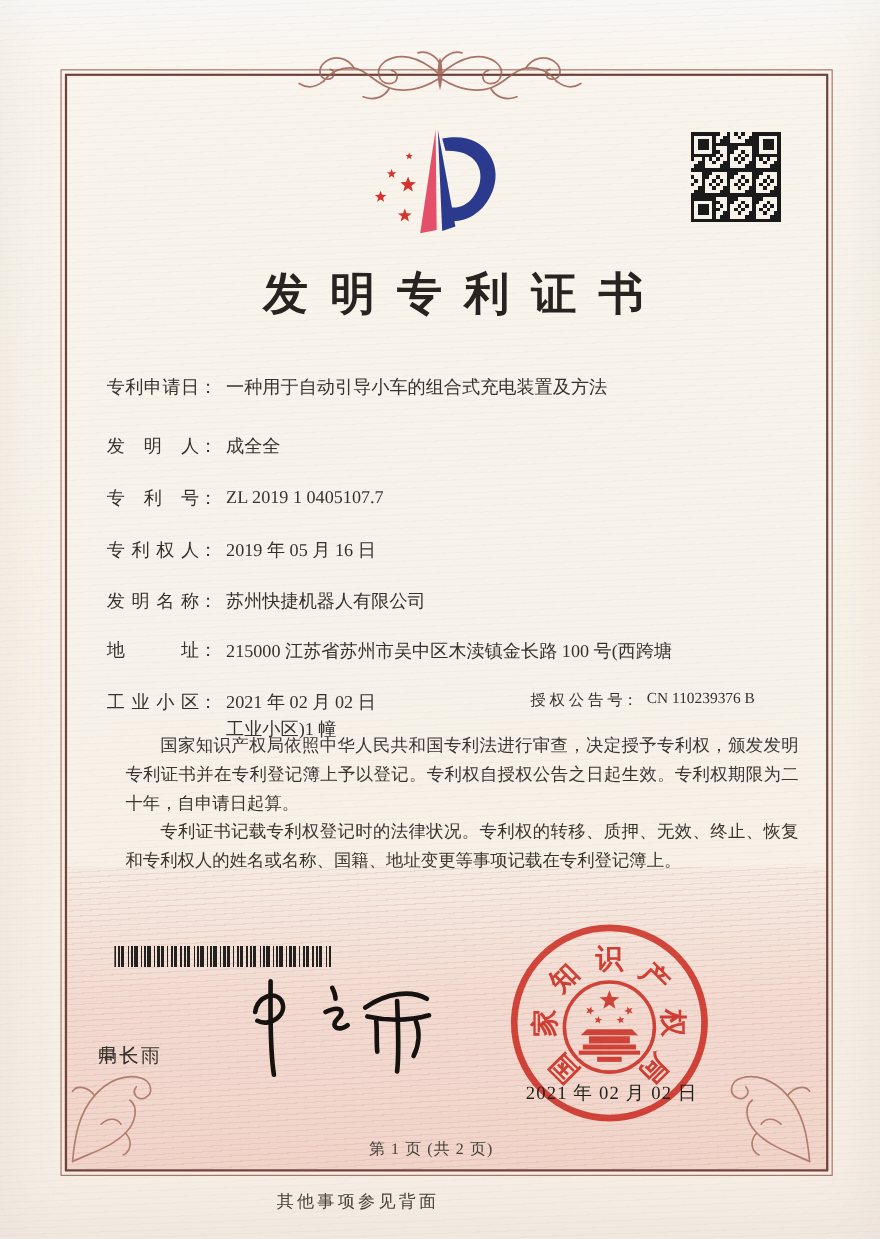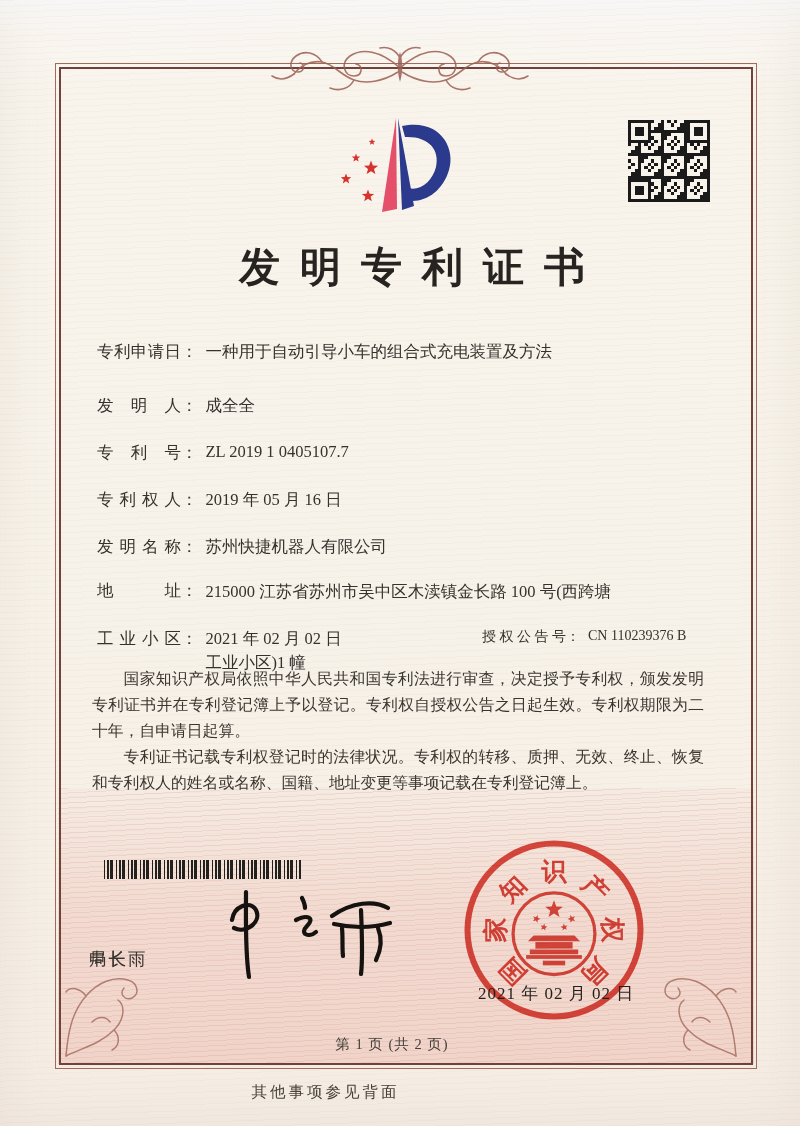--- a/index.html
+++ b/index.html
@@ -59,21 +59,21 @@
     display:inline-block;width:84px;
     text-align:justify;text-align-last:justify;
     white-space:nowrap;
   }
   .row .colon{margin-right:8px;}
   .row .val{white-space:nowrap;}
   .addr-val{display:flex;flex-direction:column;line-height:23px;gap:48px;}
   .grant2{position:absolute;left:385px;top:0;display:flex;font-size:14px;}
   .grant2 .lbl{width:84px;}
   .paras{
-    position:absolute;left:92px;top:666px;width:612px;
+    position:absolute;left:114px;top:666px;width:612px;
     font-size:15.8px;line-height:26px;color:#3a352f;
     text-align:justify;
   }
   .paras p{margin:0;text-indent:2em;}
   .barcode{position:absolute;left:104px;top:860px;width:201px;height:19px;}
   .signoff-title{position:absolute;left:89px;top:915px;font-size:17.5px;color:#3a352f;letter-spacing:2px;margin-top:32px;}
   .signoff-name{position:absolute;left:89px;top:947px;font-size:17.5px;color:#3a352f;letter-spacing:2px;}
   .signature{position:absolute;left:212px;top:882px;}
   .seal{position:absolute;left:461px;top:836px;mix-blend-mode:multiply;}
   .seal-date{

